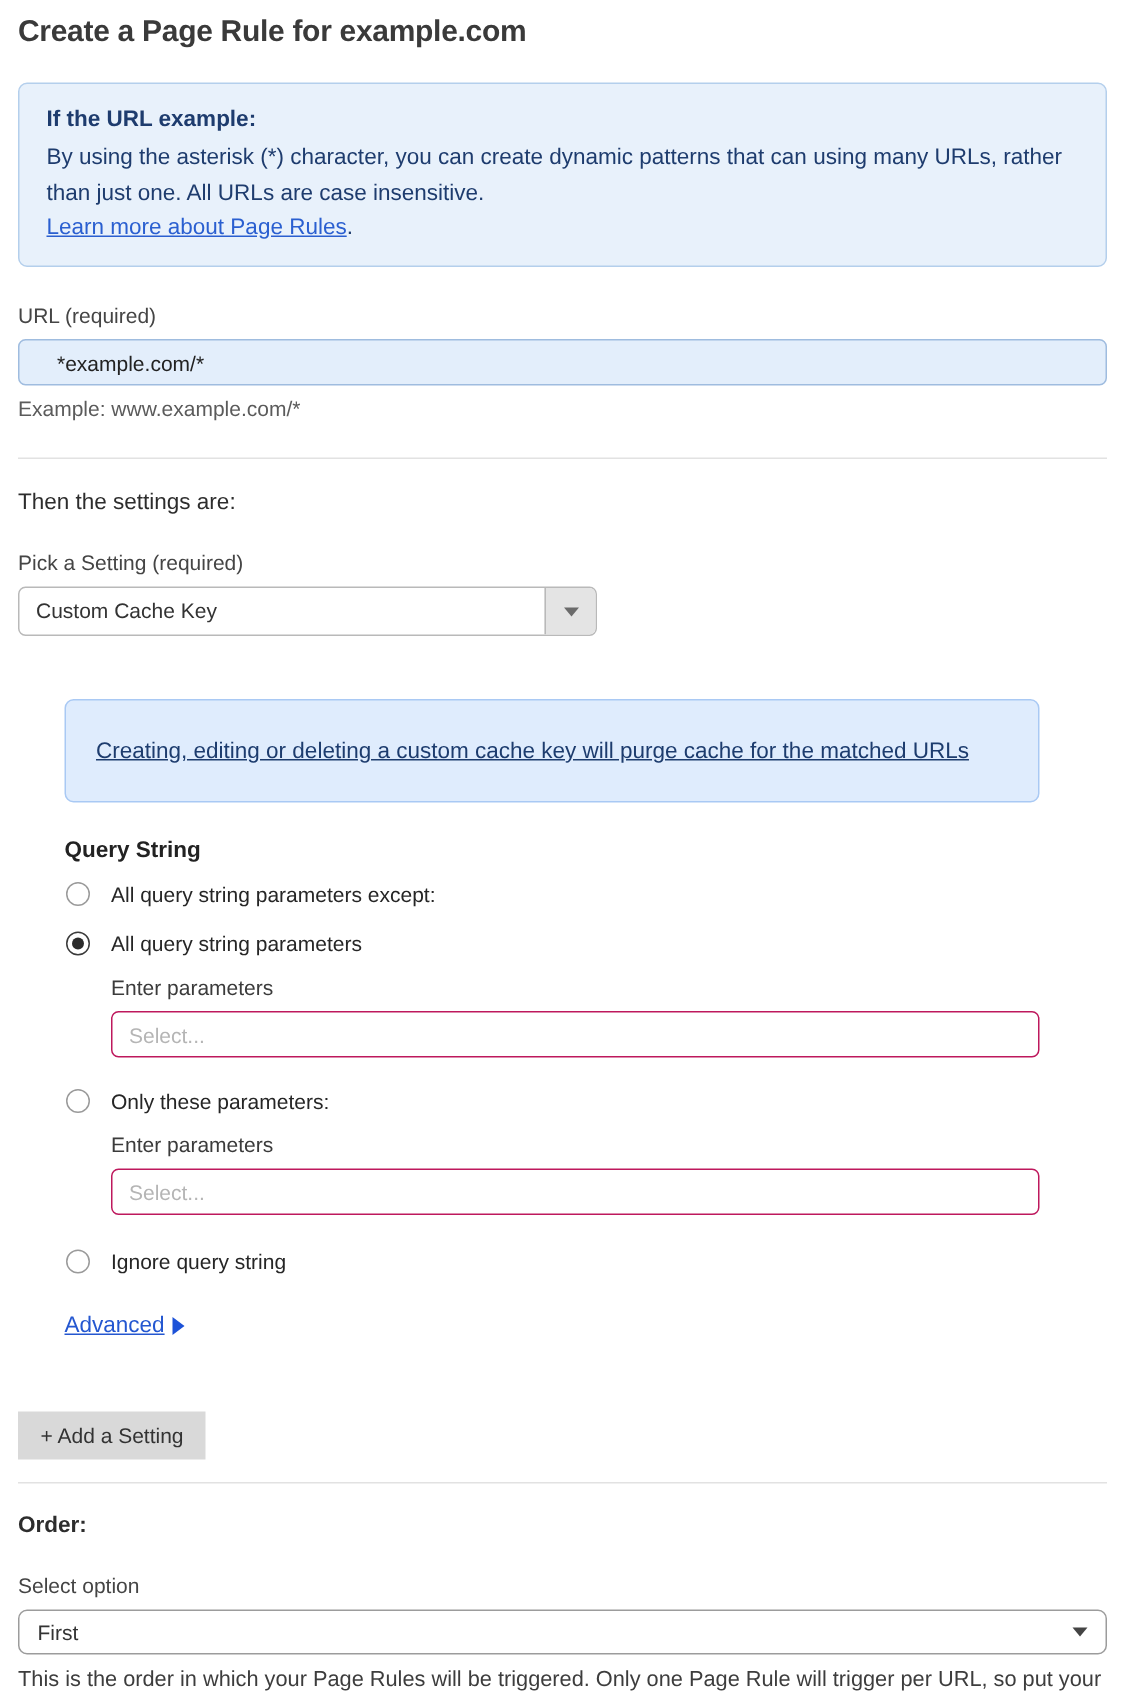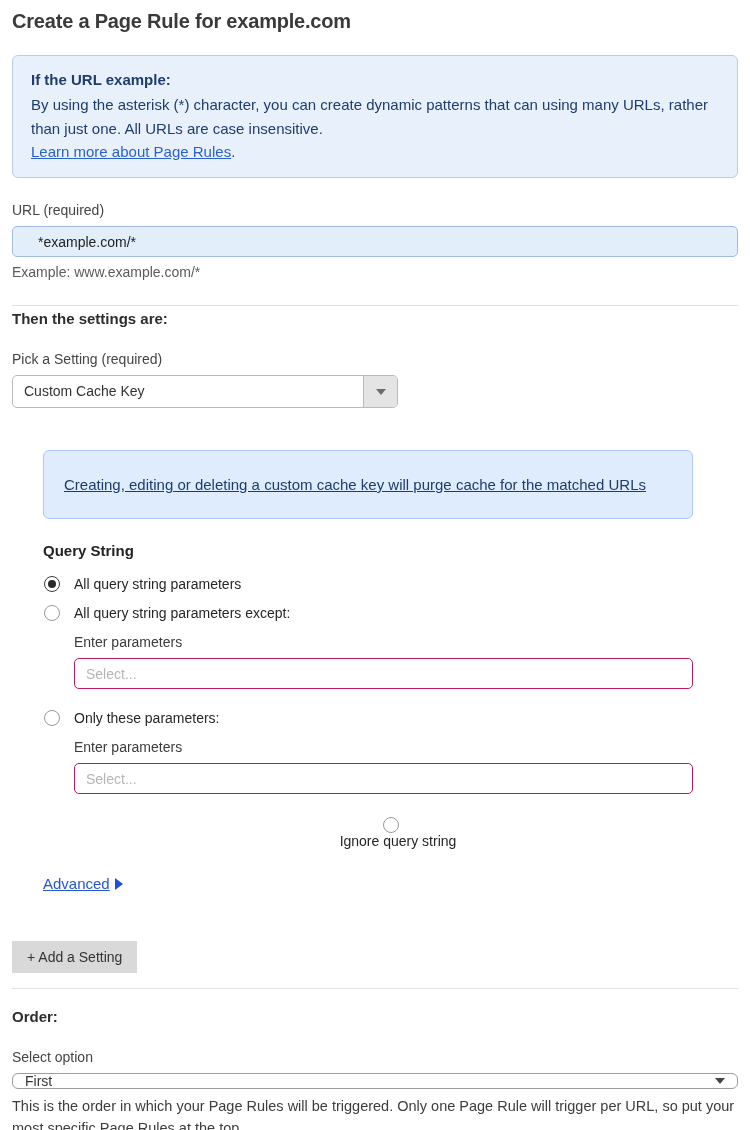--- a/index.html
+++ b/index.html
@@ -48,21 +48,21 @@
     padding: 0 25px;
     font-size: 14px;
     color: #222;
     font-family: "Liberation Sans", sans-serif;
     outline: none;
   }
   .example-text { margin-top: 7px; font-size: 14px; color: #5b5b5b; }
 
   .divider { border: none; border-top: 1px solid #e2e2e2; margin-top: 25px; }
 
-  .section-heading { margin-top: 4px; font-size: 15px; font-weight: 700; color: #2d2d2d; }
+  .section-heading { margin-top: 20px; font-size: 15px; font-weight: 400; color: #2d2d2d; }
 
   
   .setting-select {
     margin-top: 8px;
     width: 386px;
     height: 33px;
     border: 1px solid #b9b9b9;
     border-radius: 5px;
     display: flex;
     align-items: stretch;
@@ -177,21 +177,21 @@
   .btn-gray { background: #d9d9d9; color: #333; }
 
   .add-setting-wrap { margin-top: 48px; }
 
   .order-heading { margin-top: 19px; font-size: 15px; font-weight: 700; color: #2d2d2d; }
 
   
   .order-select {
     margin-top: 8px;
     width: 100%;
-    height: 16px;
+    height: 30px;
     border: 1px solid #9c9c9c;
     border-radius: 6px;
     background: #fff;
     display: flex;
     align-items: center;
     justify-content: space-between;
     padding: 0 12px;
     cursor: pointer;
   }
   .order-select .select-text { font-size: 14px; color: #333; }
@@ -234,46 +234,46 @@
     <div class="select-text">Custom Cache Key</div>
     <div class="select-arrow-btn">
       <span class="tri-down"></span>
     </div>
   </div>
 
   <div class="notice-box">Creating, editing or deleting a custom cache key will purge cache for the matched URLs</div>
 
   <div class="qs-heading">Query String</div>
 
+  <div class="radio-row" style="margin-top:13px;">
+    <span class="radio-circle">
+        <span class="dot"></span>
+      </span>
+    <span class="radio-label">All query string parameters except:</span>
+  </div>
+
   <div class="radio-row" style="margin-top:17px;">
     <span class="radio-circle checked">
         <span class="dot"></span>
       </span>
     <span class="radio-label">All query string parameters</span>
   </div>
-
-  <div class="radio-row" style="margin-top:13px;">
-    <span class="radio-circle">
-        <span class="dot"></span>
-      </span>
-    <span class="radio-label">All query string parameters except:</span>
-  </div>
   <div class="sub-label">Enter parameters</div>
   <input class="param-input" type="text" placeholder="Select..." style="">
 
   <div class="radio-row" style="margin-top:21px;">
     <span class="radio-circle">
         <span class="dot"></span>
       </span>
     <span class="radio-label">Only these parameters:</span>
   </div>
   <div class="sub-label">Enter parameters</div>
   <input class="param-input" type="text" placeholder="Select..." style="">
 
-  <div class="radio-row" style="margin-top:23px;flex-direction:column;">
+  <div class="radio-row" style="margin-top:23px;">
     <span class="radio-circle">
         <span class="dot"></span>
       </span>
     <span class="radio-label">Ignore query string</span>
   </div>
 
   <div>
     <span class="advanced-link">
       <span class="advanced-text">Advanced</span>
       <span class="tri-right"></span>

